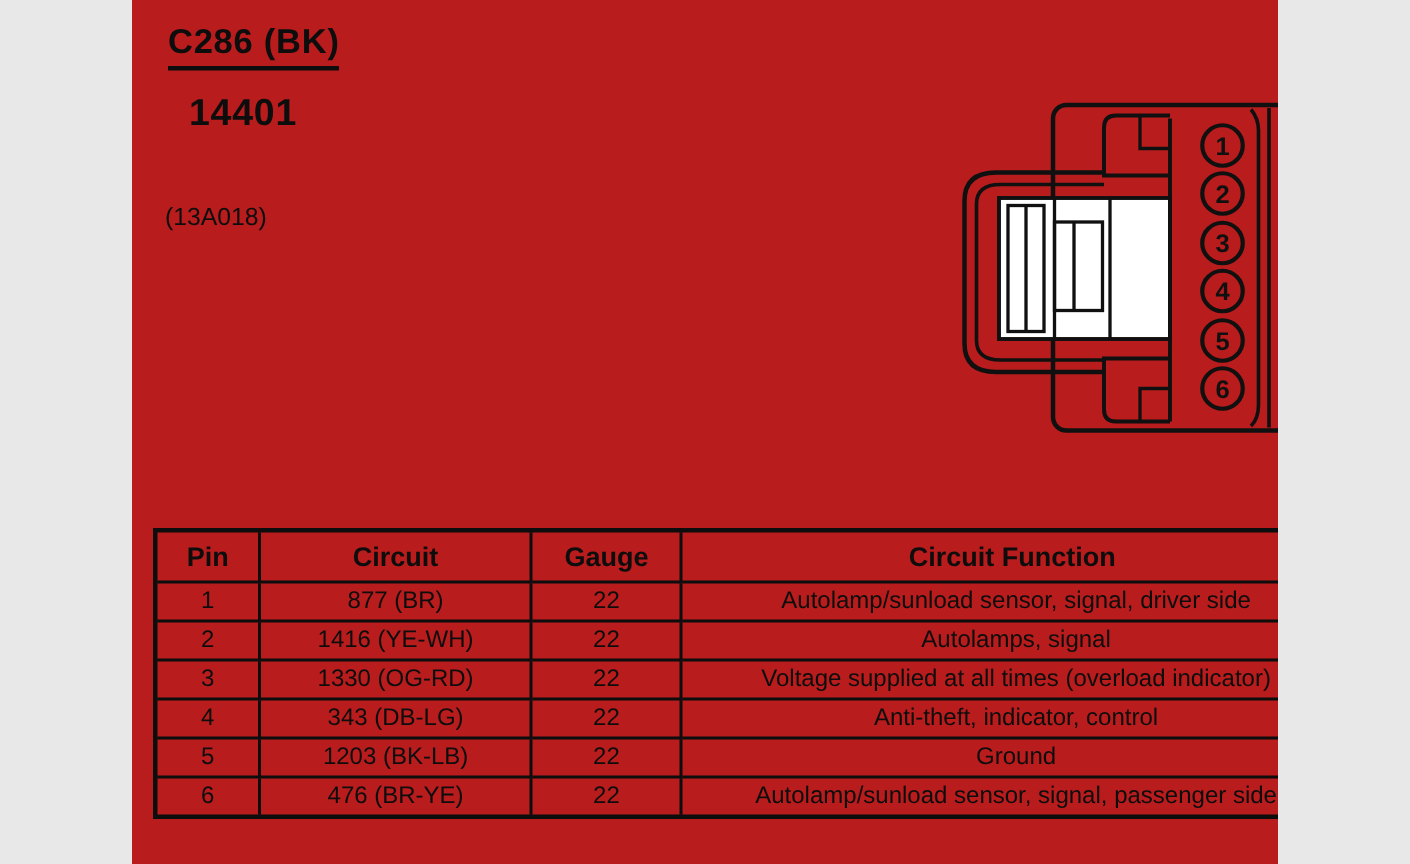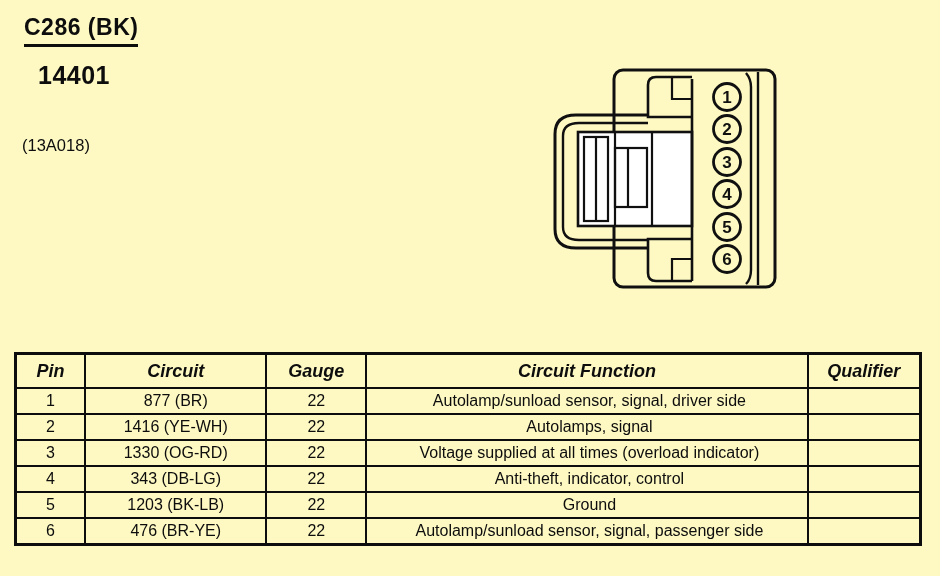--- a/index.html
+++ b/index.html
@@ -1,19 +1,19 @@
 <!DOCTYPE html>
 <html><head>
 <meta charset="utf-8">
 <style>
   html,body{margin:0;padding:0;background:#e8e8e8;}
   .page{
     position:relative;
-    width:940px;height:576px;
-    background:#fef9c3;
+    width:764px;height:576px;
+    background:#b91c1c;
     color:#0d0d0d;
     font-family:"Liberation Sans", sans-serif;
     overflow:hidden;
     margin:0 auto;
   }
   .abs{position:absolute;}
   .connector-id{
     left:24px;top:14px;
     font-size:23px;font-weight:bold;letter-spacing:0.5px;
     border-bottom:3px solid #0d0d0d;padding-bottom:3px;
@@ -43,21 +43,21 @@
     border-collapse:collapse;table-layout:fixed;
     width:908px;
     border:3px solid #0d0d0d;
   }
   table.pinout th, table.pinout td{
     border:2px solid #0d0d0d;
     overflow:hidden;white-space:nowrap;
     padding:0;
   }
   table.pinout th{
-    height:32px;font-size:18px;font-weight:bold;text-align:center;font-style:italic;
+    height:32px;font-size:18px;font-weight:bold;text-align:center;
   }
   table.pinout td{
     height:24px;font-size:16px;text-align:center;
   }
   table.pinout td.c-func{text-align:center;padding-left:5px;}
   col.w-pin{width:69px;}
   col.w-circuit{width:180px;}
   col.w-gauge{width:99px;}
   col.w-func{width:438px;}
   col.w-qual{width:112px;}

